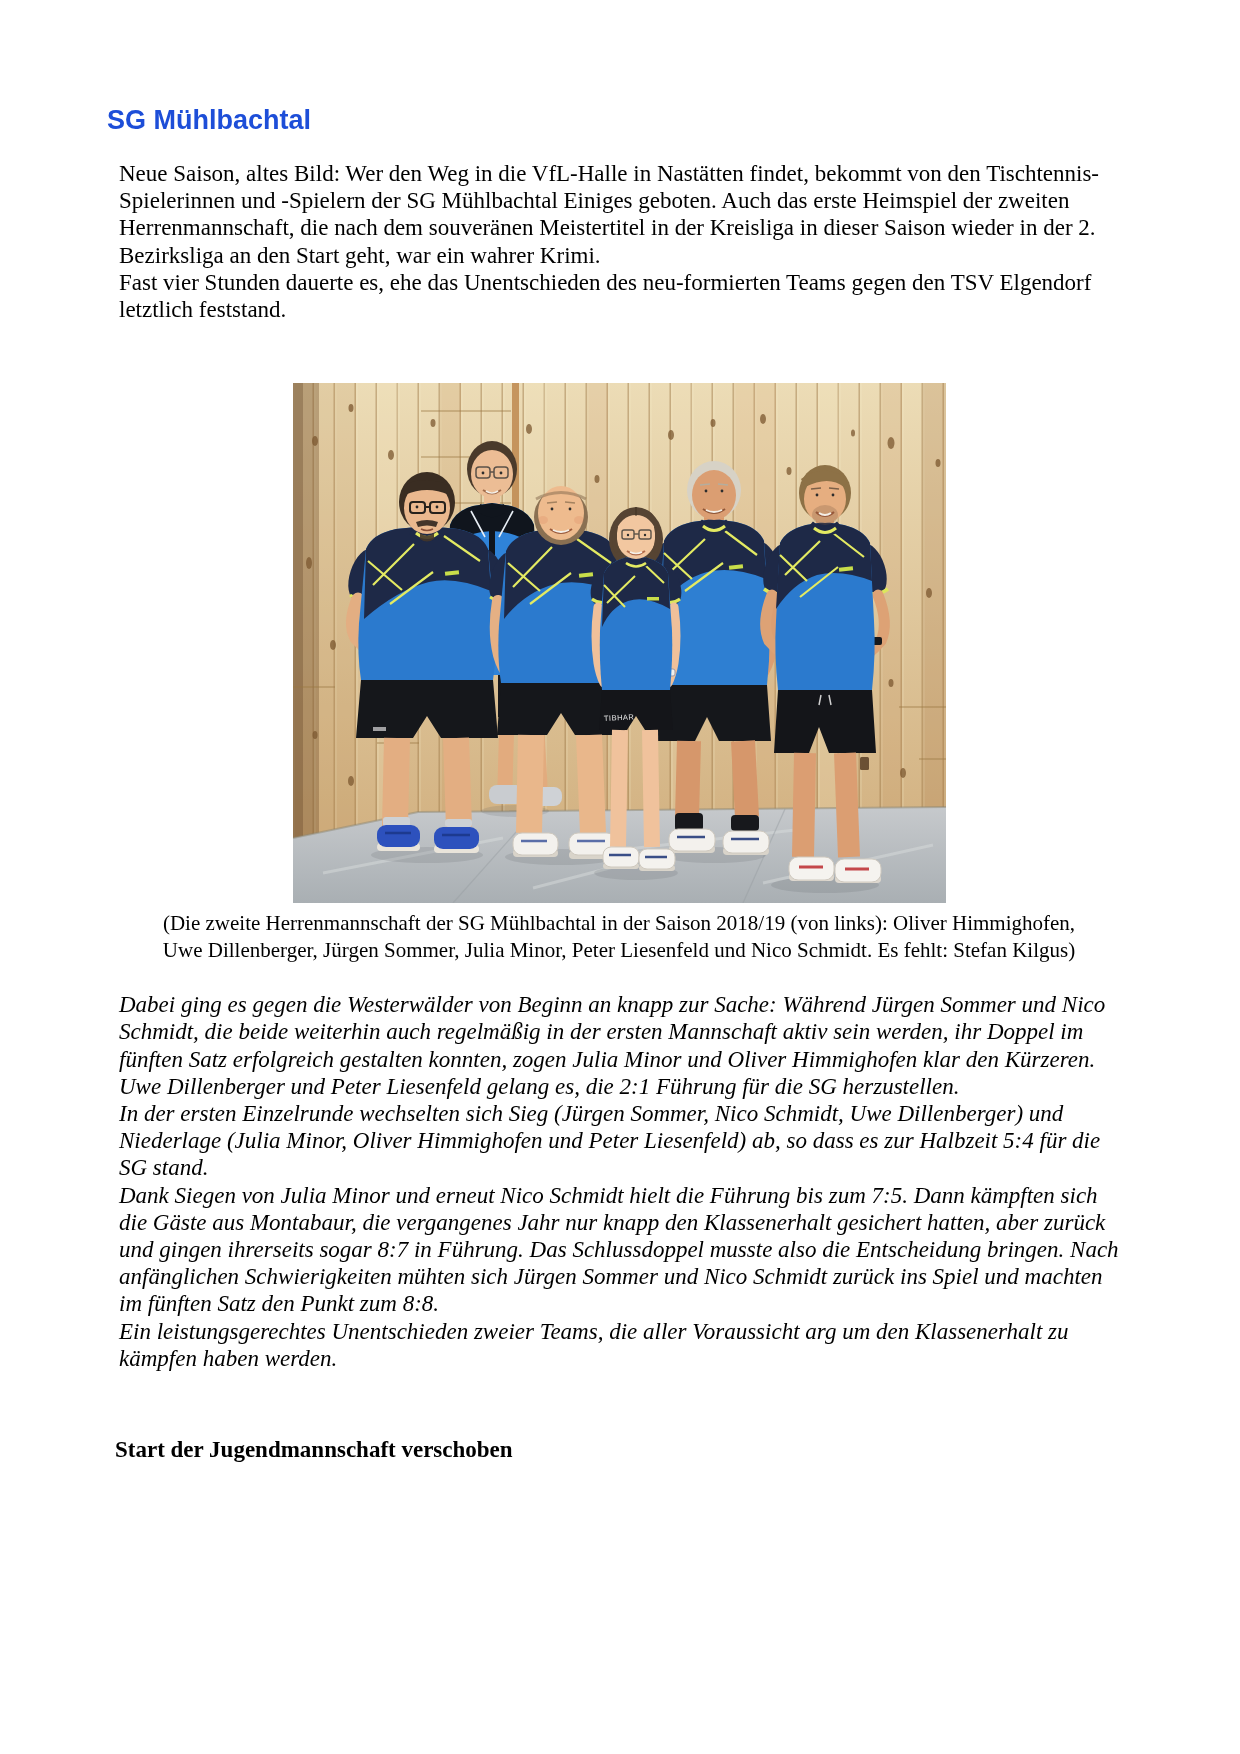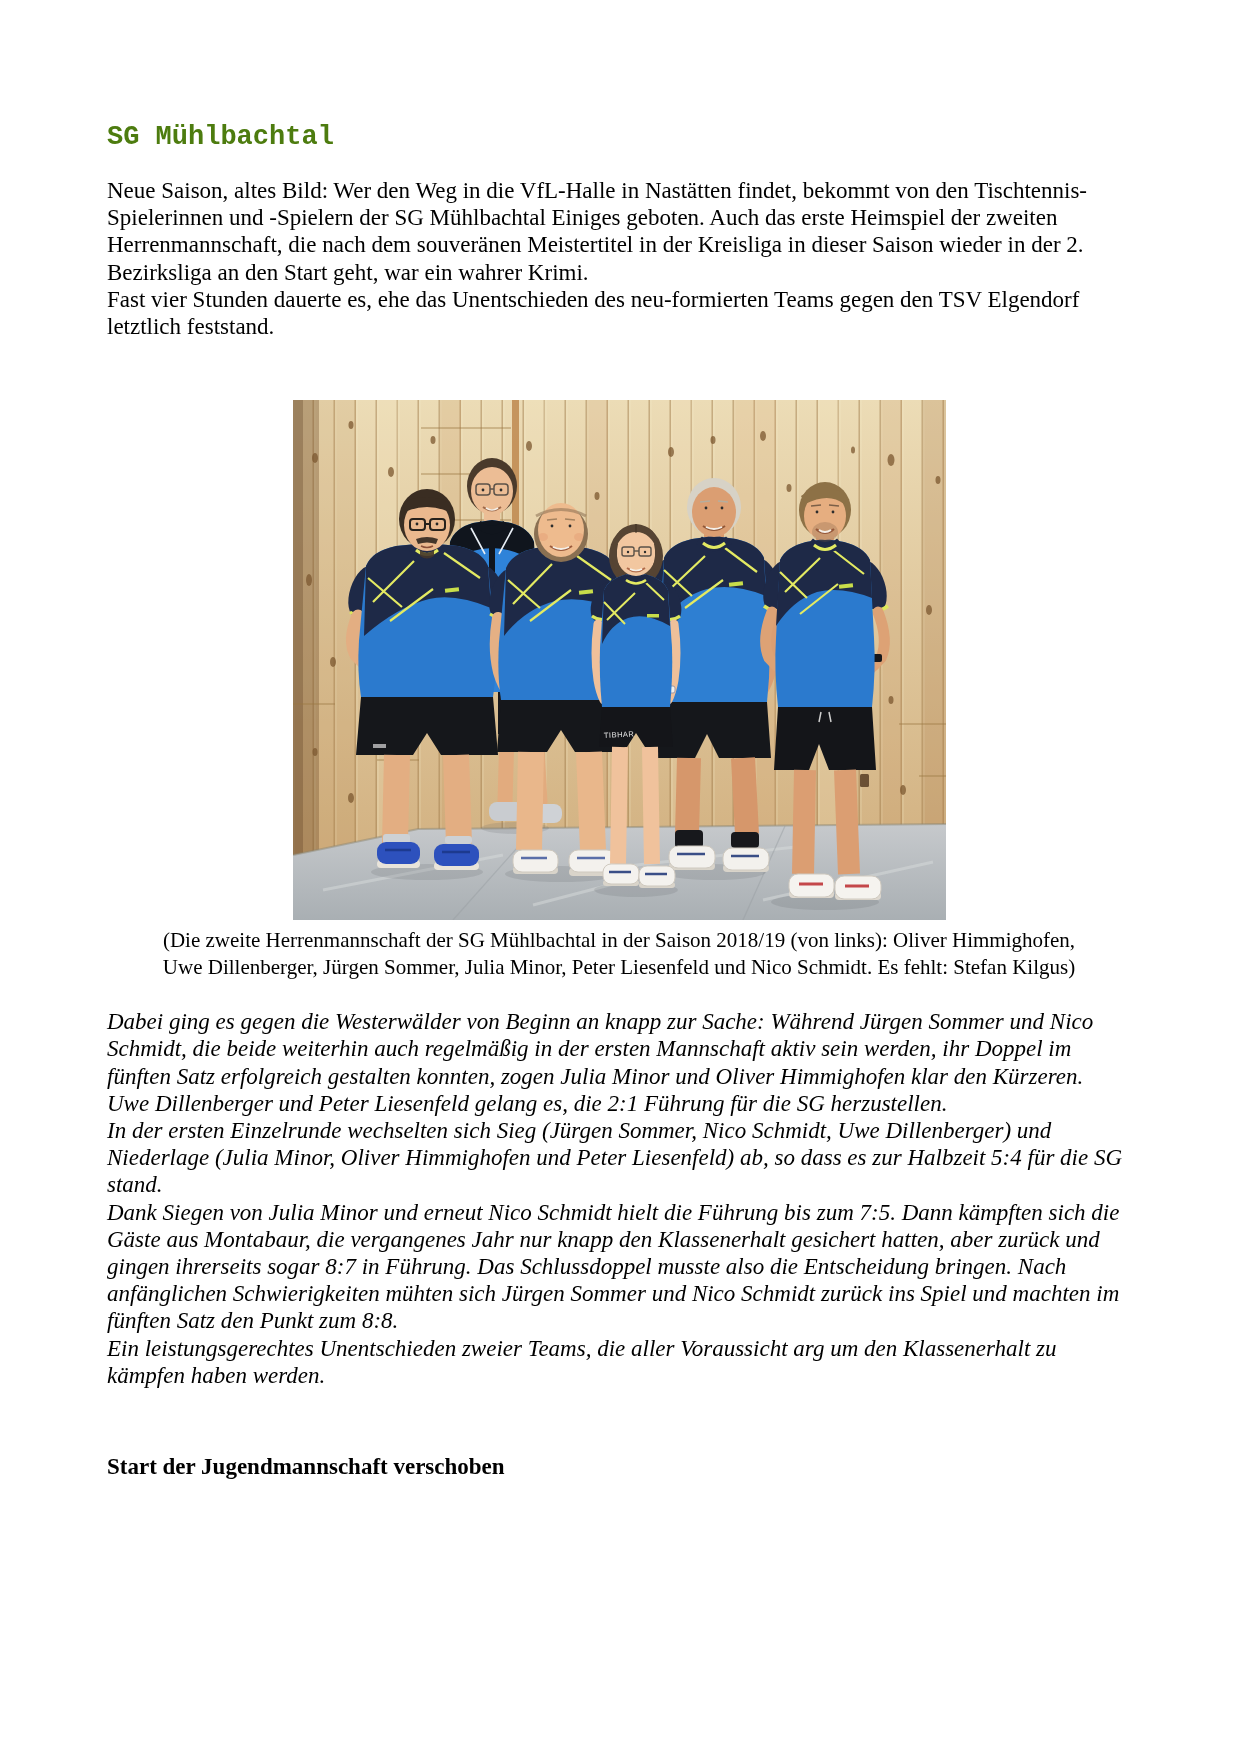--- a/index.html
+++ b/index.html
@@ -6,46 +6,46 @@
   .page {
     position:relative;
     width:1240px; height:1754px;
     background:#ffffff;
     overflow:hidden;
     font-family:"Liberation Serif","DejaVu Serif",serif;
     color:#000;
   }
   .content { position:absolute; left:107px; top:104px; width:1024px; }
   h1.club-title {
-    margin:17px 0 24px 0;
-    font-family:Liberation Mono, monospace;
+    margin:0 0 24px 0;
+    font-family:Liberation Sans, sans-serif;
     font-weight:700; font-size:27px; line-height:32px;
-    color:#4d7c0f;
+    color:#1d4ed8;
   }
   h2.headline {
     margin:0 0 19px 0;
     font-weight:700; font-size:23px; line-height:27px;
   }
   p.body {
-    margin:0;
+    margin:12px;
     font-size:23px; line-height:27.2px;
     white-space:pre-line;
   }
   figure.photo-figure { margin:60px auto 0 auto; width:653px; }
   figure.photo-figure svg { display:block; }
   figcaption.caption {
     margin-top:7px;
     width:1024px; margin-left:-185.5px;
     text-align:center;
     font-size:21px; line-height:27px;
     white-space:pre-line;
   }
   p.report { margin-top:27px;font-style:italic; }
   h3.sub-heading {
-    margin:64px 0 1px 0;
+    margin:64px 0 1px 8px;
     font-weight:700; font-size:23px; line-height:27px;
   }
 </style>
 </head>
 <body>
 
 <div class="page">
   <div class="content">
 
     <h1 class="club-title">SG Mühlbachtal</h1>

